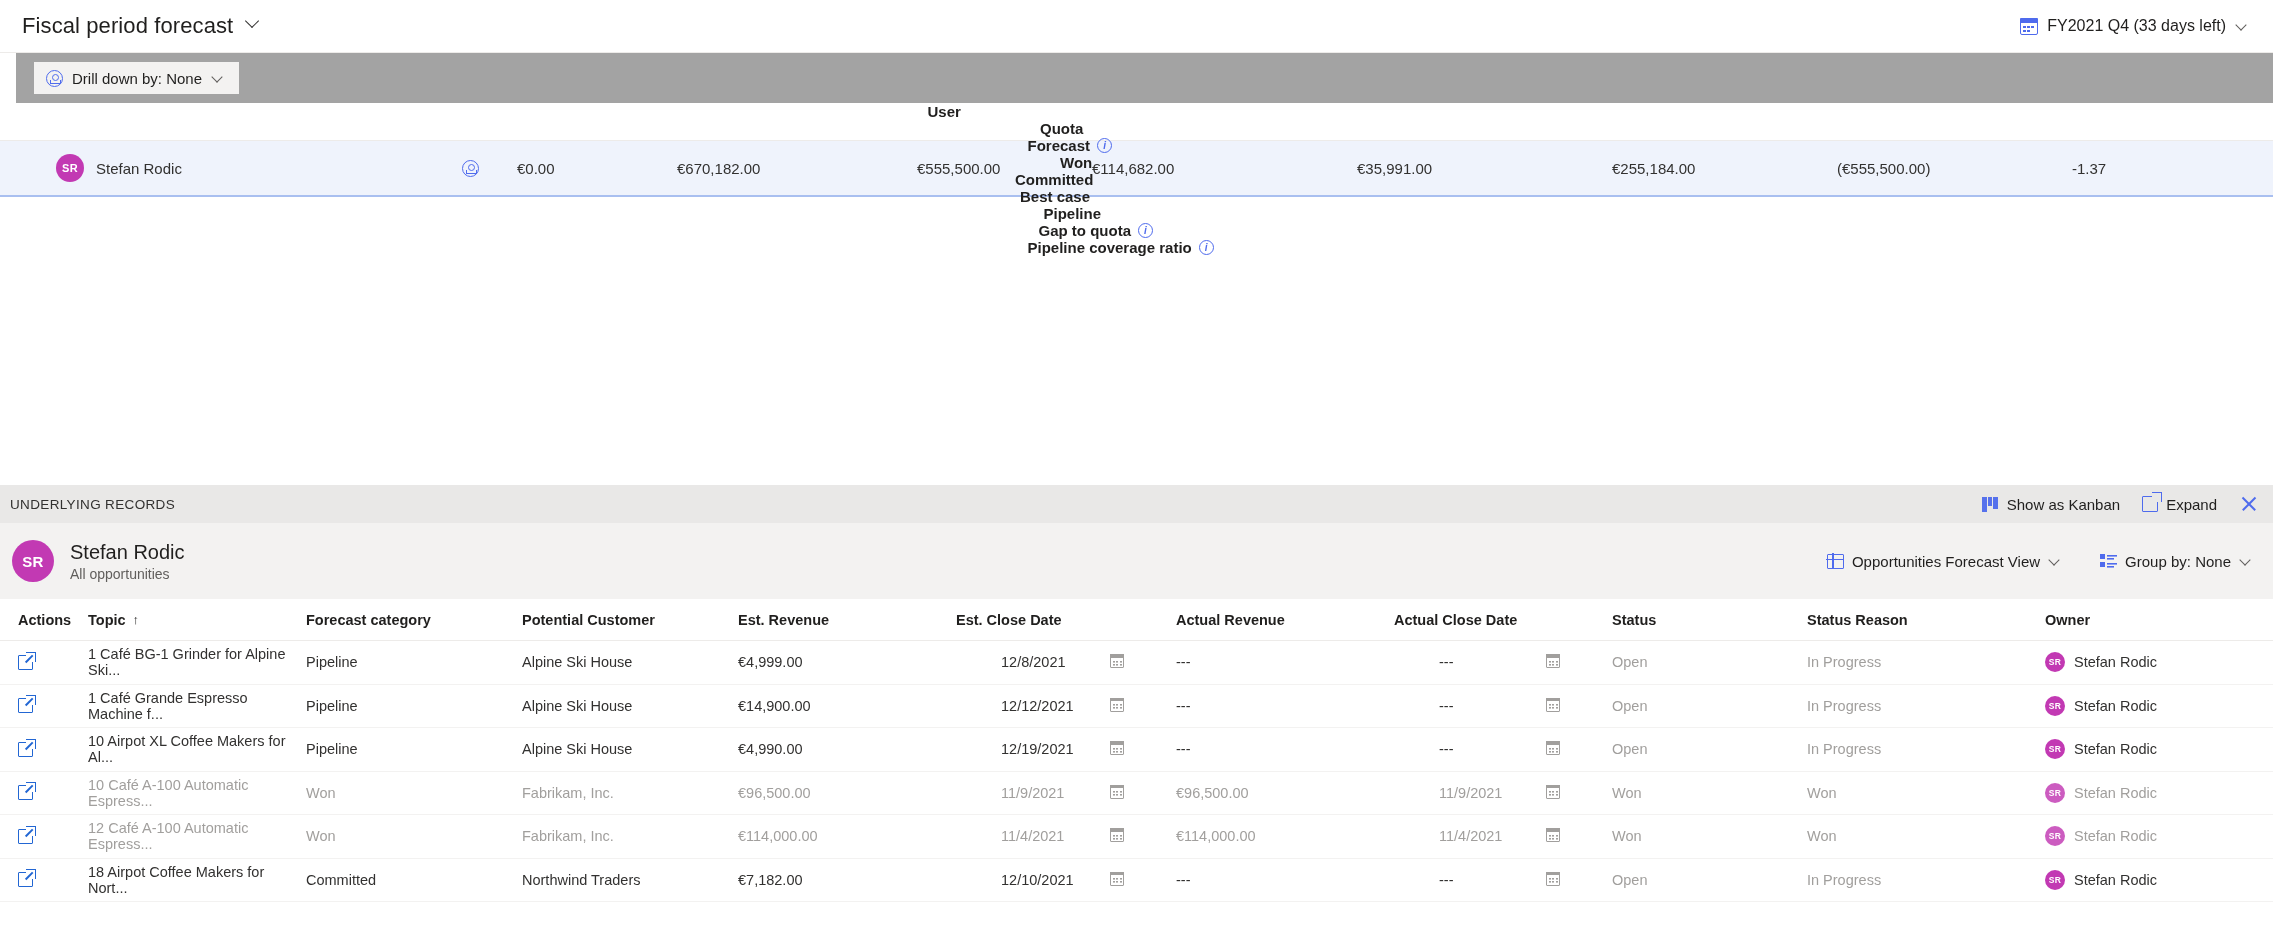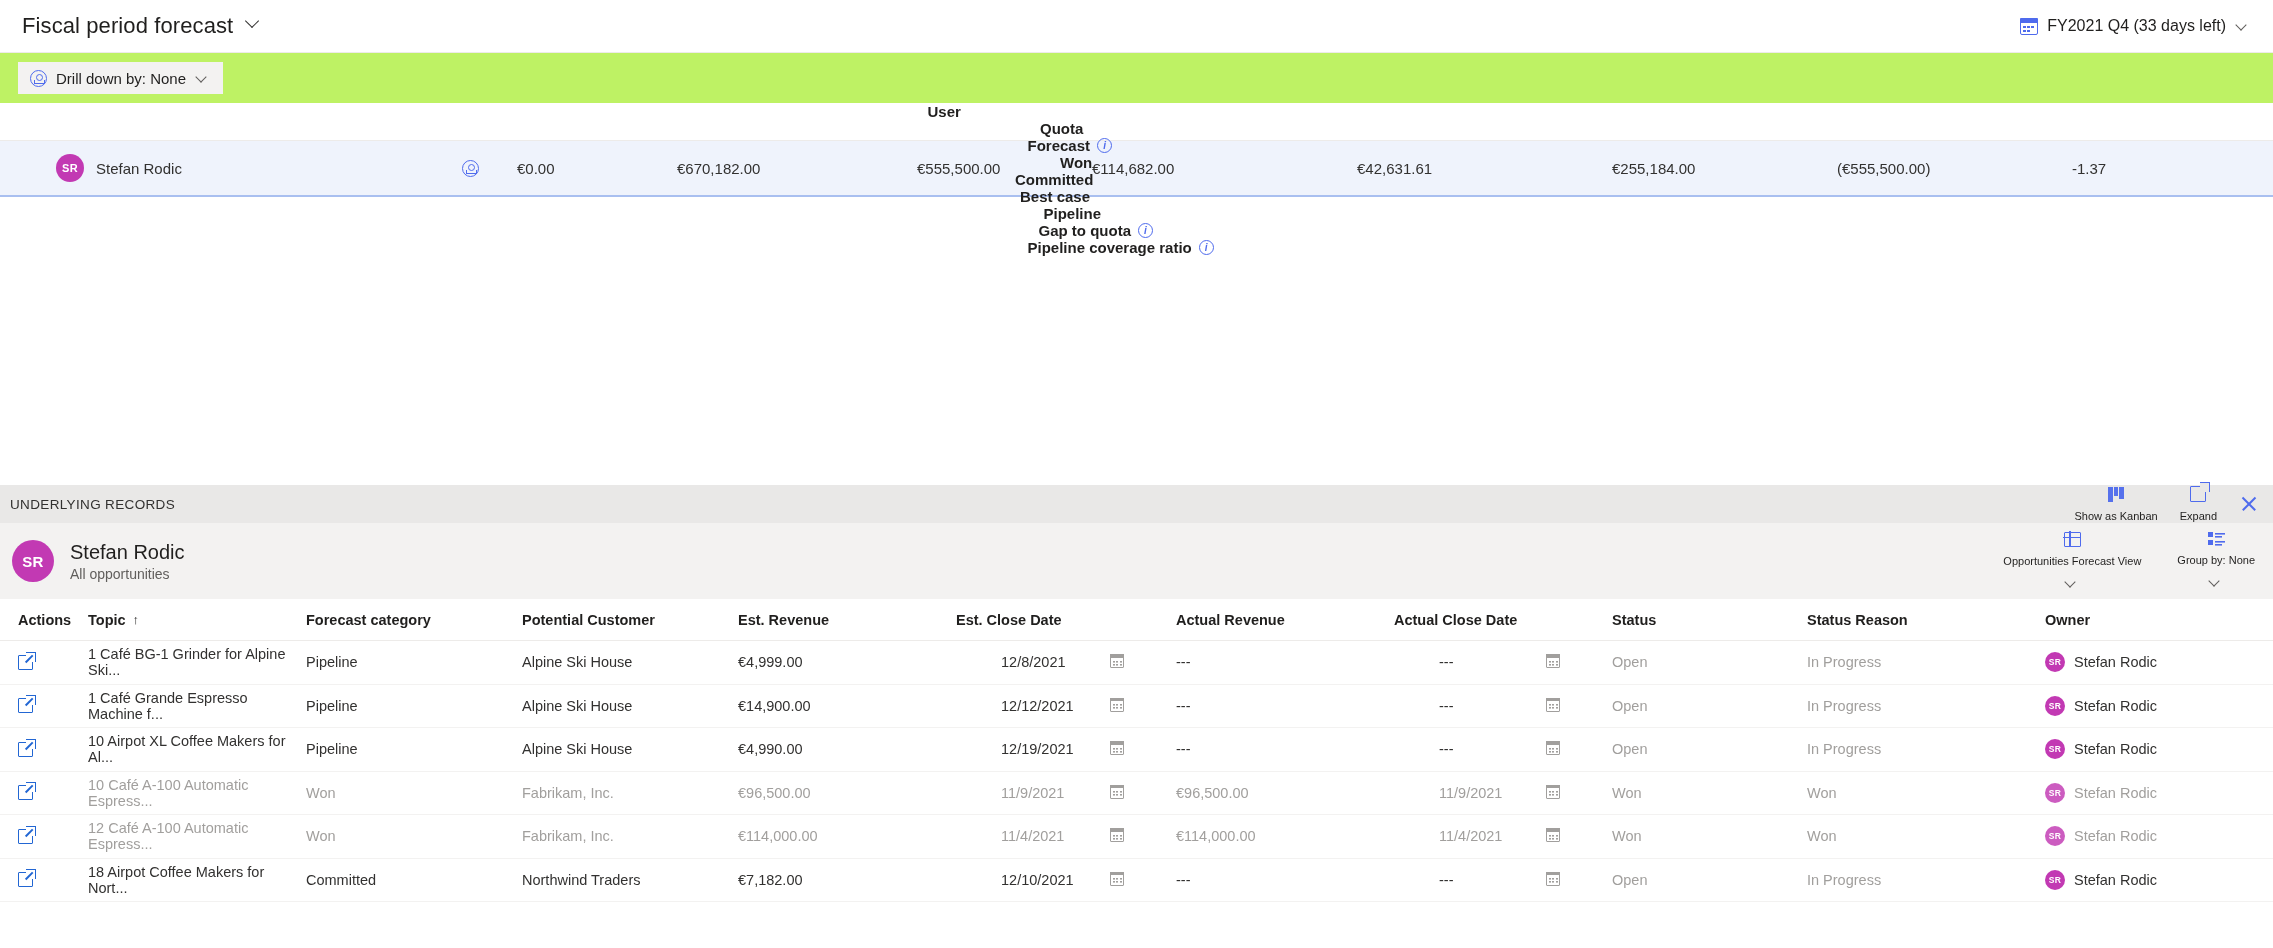--- a/index.html
+++ b/index.html
@@ -53,21 +53,22 @@
       linear-gradient(#4f6bed 0 0) 8px 0/3px 2px no-repeat,
       linear-gradient(#4f6bed 0 0) 0 4px/3px 2px no-repeat,
       linear-gradient(#4f6bed 0 0) 4px 4px/3px 2px no-repeat;
   }
 
   
   .drillbar {
     height: 50px;
     display: flex; align-items: center;
     padding-left: 18px;
-    background: #bef264;
+    background: #a3a3a3;
+    margin-left: 16px;
   }
   .drill-btn {
     display: flex; align-items: center; gap: 9px;
     background: #f3f2f1;
     height: 32px;
     padding: 0 12px;
     font-size: 15px; color: #201f1e;
     cursor: pointer;
   }
   .drill-ico {
@@ -127,21 +128,21 @@
 
   
   .spacer { height: 288px; background:#fff; }
   .ur-bar {
     height: 38px; background: #e9e8e7;
     display:flex; align-items:center; justify-content:space-between;
     padding: 0 14px 0 10px;
   }
   .ur-title { font-size: 13.5px; color:#323130; letter-spacing:.35px; }
   .ur-actions { display:flex; align-items:center; gap: 22px; }
-  .ur-act { display:flex; align-items:center; gap:8px; font-size:11px; color:#201f1e; cursor:pointer;flex-direction:column; }
+  .ur-act { display:flex; align-items:center; gap:8px; font-size:15px; color:#201f1e; cursor:pointer; }
   .kanban-ico {
     width:17px; height:15px; flex:0 0 auto;
     background:
       linear-gradient(#4f6bed 0 0) 0 0/5px 15px no-repeat,
       linear-gradient(#4f6bed 0 0) 6px 0/4px 9px no-repeat,
       linear-gradient(#4f6bed 0 0) 11px 0/5px 12px no-repeat;
     opacity:.95;
   }
   .expand-ico {
     width:16px; height:16px; border:1.5px solid #4f6bed; flex:0 0 auto; position:relative;
@@ -302,21 +303,21 @@
         <span>Stefan Rodic</span>
       </span>
     </div>
     <div class="fc-c w-quota quota-cell">
       <span class="drill-ico"></span>
       <span>€0.00</span>
     </div>
     <div class="fc-c w-fc">€670,182.00</div>
     <div class="fc-c w-won">€555,500.00</div>
     <div class="fc-c w-comm">€114,682.00</div>
-    <div class="fc-c w-best">€42,631.61</div>
+    <div class="fc-c w-best">€35,991.00</div>
     <div class="fc-c w-pipe">€255,184.00</div>
     <div class="fc-c w-gap">(€555,500.00)</div>
     <div class="fc-c w-ratio">-1.37</div>
   </div>
 </div>
 
 <div class="spacer"></div>
 
 <div class="ur-bar">
   <span class="ur-title">UNDERLYING RECORDS</span>

